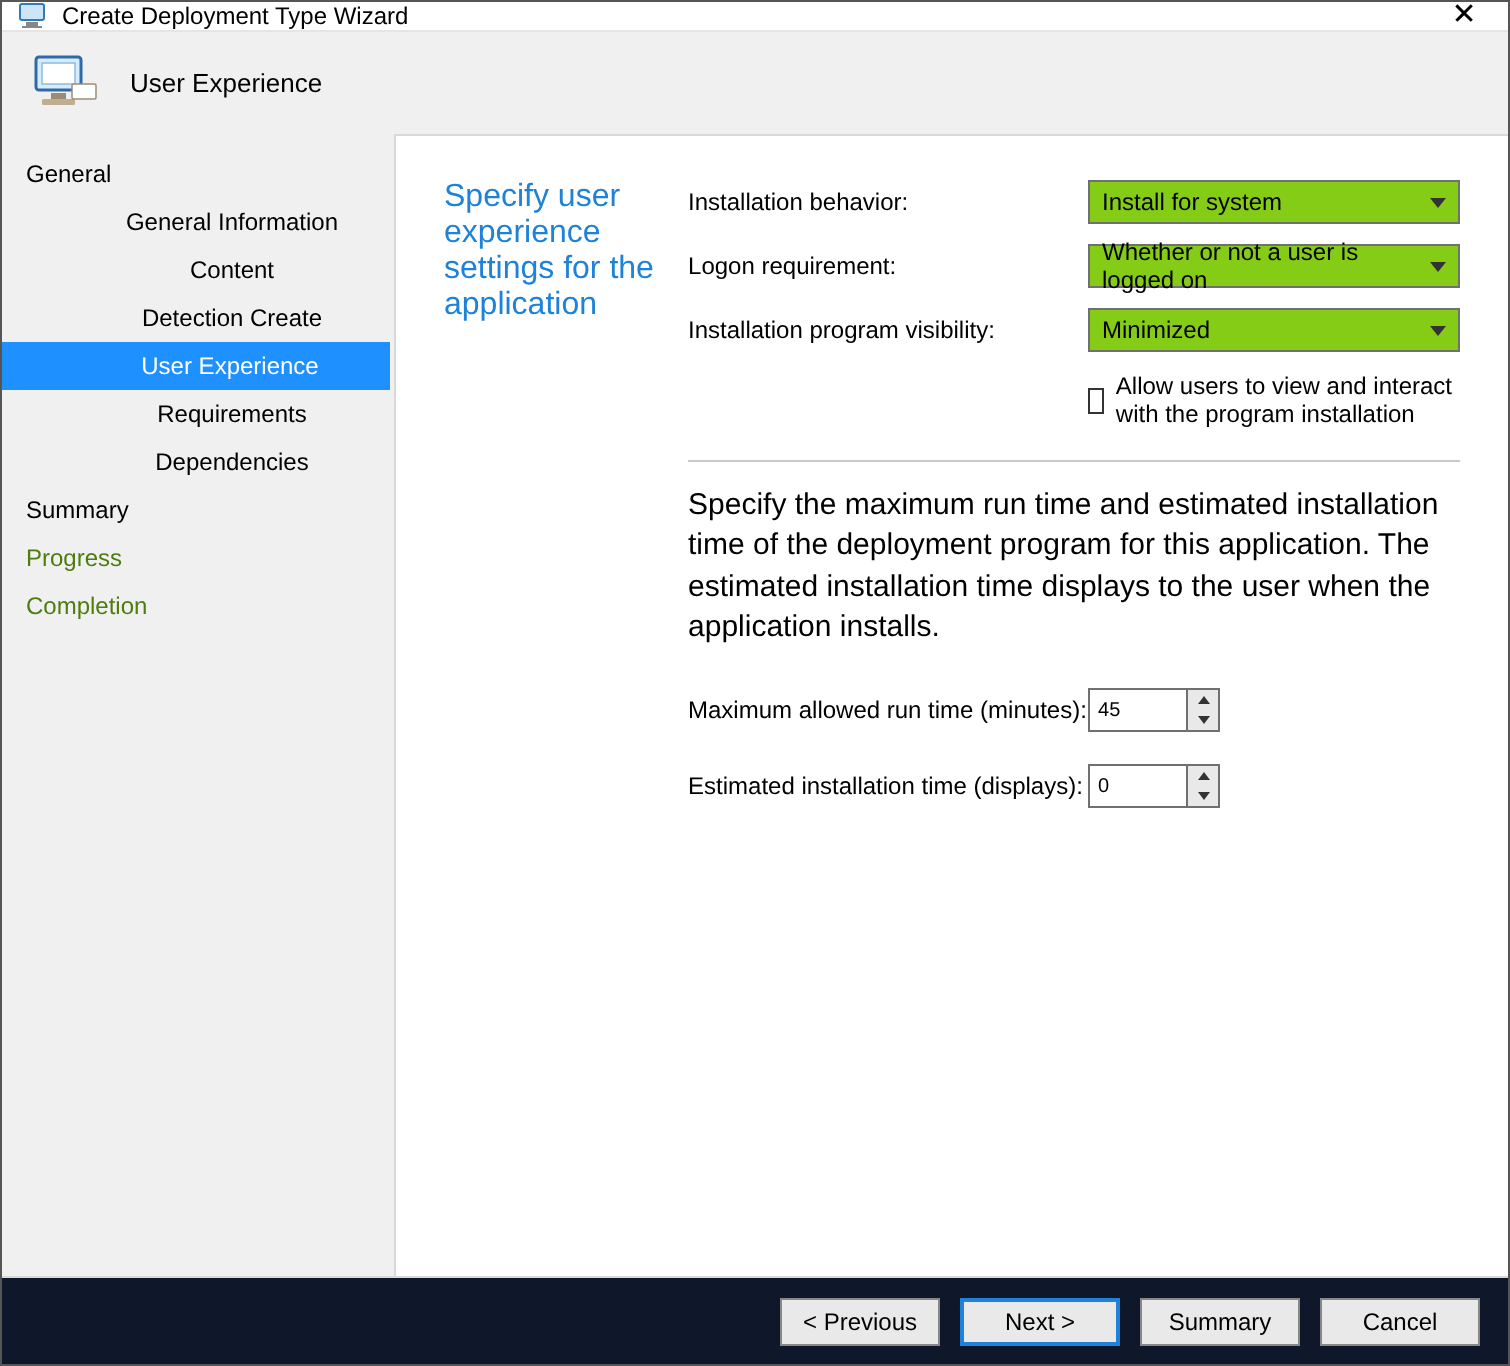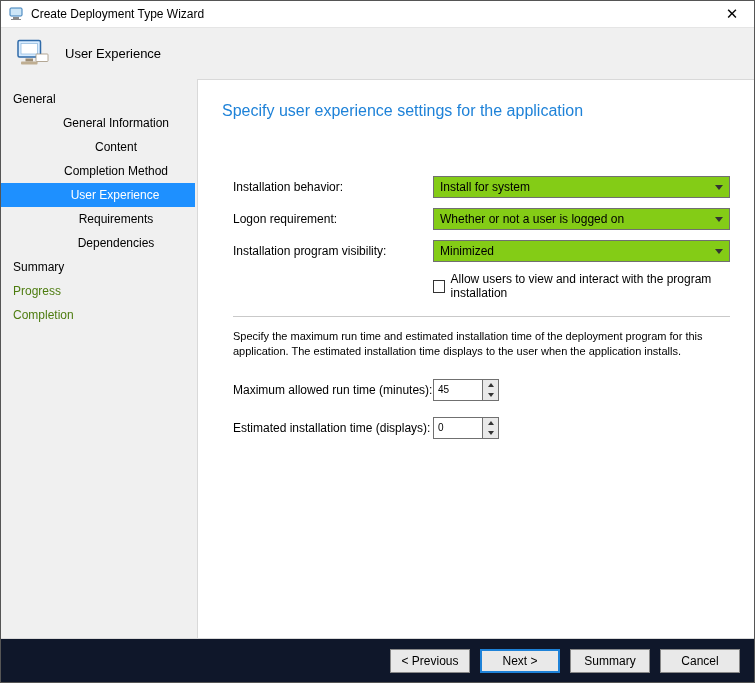--- a/index.html
+++ b/index.html
@@ -1,42 +1,42 @@
 <!DOCTYPE html>
 <html><head>
 <meta charset="utf-8">
 <style>
   * { box-sizing: border-box; font-family: "Segoe UI", Tahoma, sans-serif; }
   html, body { margin: 0; padding: 0; background: #fff; }
   .window { width: 755px; height: 683px; border: 1px solid #555; display: flex; flex-direction: column; background:#fff;}
-  .titlebar { height: 26px; display: flex; align-items: center; padding: 0 4px 0 8px; font-size:12px; background:#fff; }
+  .titlebar { height: 14px; display: flex; align-items: center; padding: 0 4px 0 8px; font-size:12px; background:#fff; }
   .titlebar-icon { width:16px; height:16px; margin-right:6px; }
   .titlebar-title { flex:1; }
   .titlebar-close { width:36px; text-align:center; font-size:15px; line-height:20px; }
   .banner { height:52px; background:#f0f0f0; display:flex; align-items:center; padding:0 14px; border-top:1px solid #e5e5e5;}
   .banner-icon { width:36px; height:36px; margin-right:14px; }
   .banner-title { font-size:13px; }
   .body { flex:1; display:flex; background:#f0f0f0; min-height:0;}
   .sidebar { width:196px; padding:8px 0; font-size:12px; }
   .side-group { padding:2px 6px 2px 12px; color:#000; line-height:20px; }
   .side-sub  { padding:2px 6px 2px 40px; color:#000; line-height:20px;text-align:center; }
   .side-group.disabled, .side-sub.disabled { color:#4d7c0f; }
   .side-sub.selected { background:#1e90ff; color:#fff; margin-right:2px;}
-  .content { flex:1; background:#fff; border-left:1px solid #d9d9d9; border-top:1px solid #d9d9d9; padding:22px 24px 10px 24px; position:relative; display:flex; flex-direction:column;}
+  .content { flex:1; background:#fff; border-left:1px solid #d9d9d9; border-top:1px solid #d9d9d9; padding:22px 24px 10px 24px; position:relative; display:flex; flex-direction:row;}
   .page-heading { color:#1e82d8; font-size:16px; font-weight:400; margin-bottom:56px;}
   .form-area { font-size:12px; color:#000;margin-left:11px; }
   .form-row { display:flex; align-items:center; margin-bottom:10px; }
   .form-label { width:200px; padding-right:8px;}
   .form-control { flex:1; }
   .combo { width:100%; height:22px; border:1px solid #707070; background:#84cc16; display:flex; align-items:center; padding:0 18px 0 6px; position:relative; font-size:12px;}
   .combo::after{ content:""; position:absolute; right:6px; top:8px; width:0; height:0; border-left:4px solid transparent; border-right:4px solid transparent; border-top:5px solid #333;}
   .check-row { display:flex; align-items:center; margin:6px 0 16px 200px; }
   .check-box { width:13px; height:13px; border:1px solid #333; margin-right:6px; background:#fff;}
   .sep { border:0; border-top:1px solid #c9c9c9; margin:4px 0 12px 0;}
-  .desc { font-size:11px; margin-bottom:20px; line-height:1.35;}
+  .desc { font-size:15px; margin-bottom:20px; line-height:1.35;}
   .spin-row { display:flex; align-items:center; margin-bottom:16px; }
   .spin-label { width:200px; font-size:12px;}
   .spin { display:flex; }
   .spin input { width:50px; height:22px; border:1px solid #707070; font-size:10px; padding:0 4px;}
   .spin-buttons { width:16px; display:flex; flex-direction:column; border:1px solid #707070; border-left:0;}
   .spin-btn { flex:1; display:flex; align-items:center; justify-content:center; background:#e9e9e9; }
   .tri-up { width:0; height:0; border-left:3px solid transparent; border-right:3px solid transparent; border-bottom:4px solid #333;}
   .tri-dn { width:0; height:0; border-left:3px solid transparent; border-right:3px solid transparent; border-top:4px solid #333;}
   .footer { height:44px; background:#0f172a; border-top:1px solid #d9d9d9; display:flex; justify-content:flex-end; align-items:center; padding:0 14px; gap:10px;}
   .btn { min-width:80px; height:24px; border:1px solid #888; background:#e9e9e9; font-size:12px; display:flex; align-items:center; justify-content:center; padding:0 10px;}
@@ -66,21 +66,21 @@
       <rect x="28" y="24" width="16" height="10" rx="1" fill="#fff" stroke="#9c8c74"></rect>
     </svg>
     <span class="banner-title">User Experience</span>
   </div>
 
   <div class="body">
     <div class="sidebar">
       <div class="side-group">General</div>
       <div class="side-sub">General Information</div>
       <div class="side-sub">Content</div>
-      <div class="side-sub">Completion Method</div>
+      <div class="side-sub">Detection Create</div>
       <div class="side-sub selected">User Experience</div>
       <div class="side-sub">Requirements</div>
       <div class="side-sub">Dependencies</div>
       <div class="side-group">Summary</div>
       <div class="side-group disabled">Progress</div>
       <div class="side-group disabled">Completion</div>
     </div>
 
     <div class="content">
       <div class="page-heading">Specify user experience settings for the application</div>

